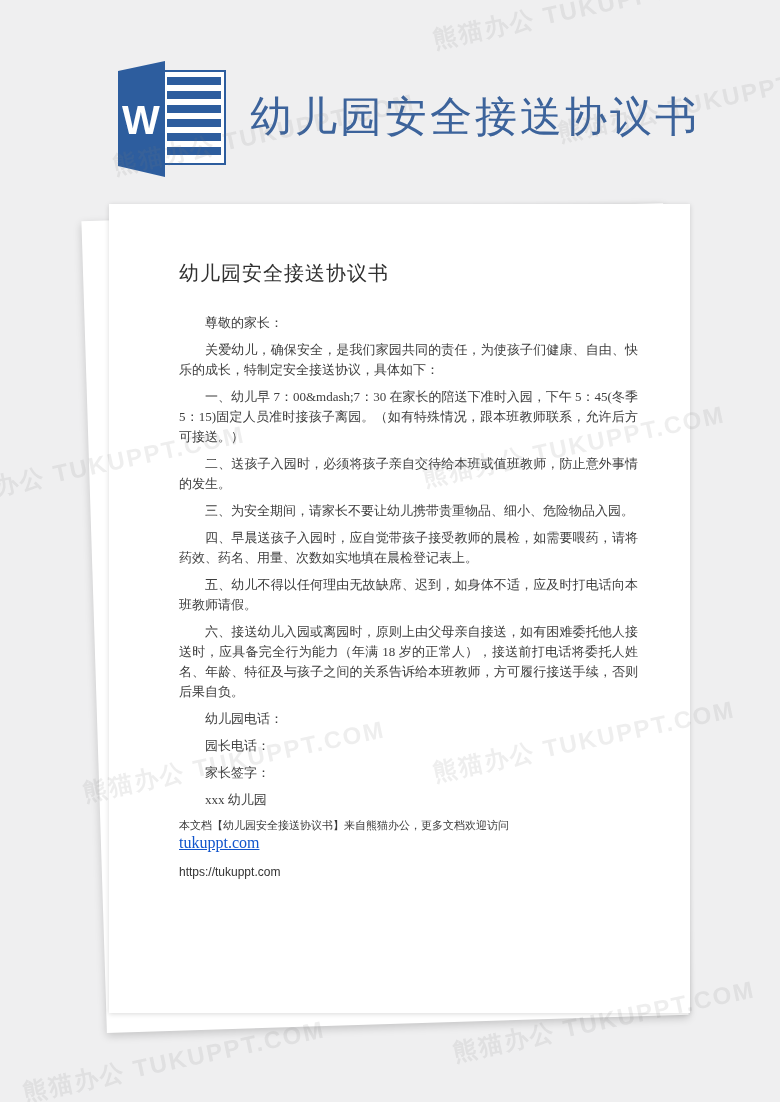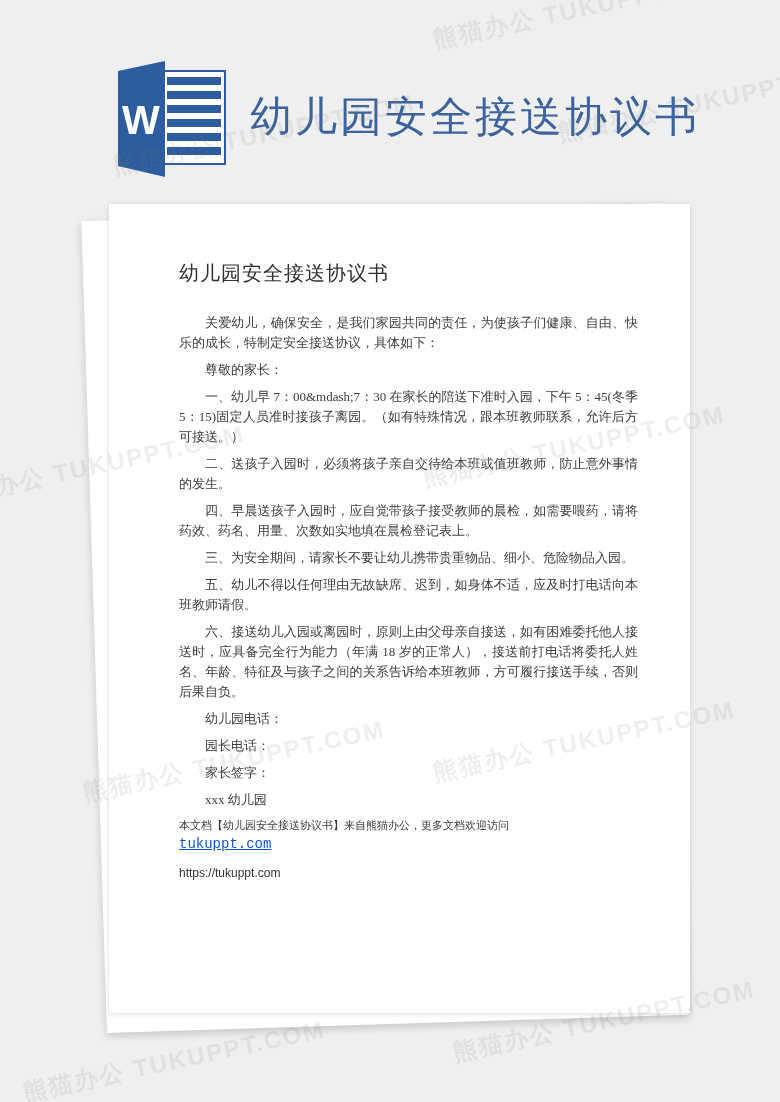--- a/index.html
+++ b/index.html
@@ -40,22 +40,22 @@
     font-family:"Liberation Serif",serif;
     font-size:13px;line-height:20px;color:#3d3d3d;
     margin:7px 0;text-indent:2em;text-align:justify;
   }
   .doc-footer{margin-top:0;}
   .doc-footer .note{
     font-family:"Liberation Serif",serif;
     font-size:11px;line-height:17px;color:#3a3a3a;margin:0;
   }
   .doc-footer .link{
-    display:inline-block;font-family:Liberation Mono, monospace;
-    font-size:14px;line-height:17px;color:#1155cc;
+    display:inline-block;font-family:Liberation Serif, serif;
+    font-size:16px;line-height:17px;color:#1155cc;
     text-decoration:underline;cursor:pointer;
   }
   .doc-footer .url{
     font-family:"Liberation Sans",sans-serif;
     font-size:12px;line-height:17px;color:#333;margin-top:12px;
   }
   
   .wm{
     position:absolute;z-index:3;pointer-events:none;
     font-family:"Liberation Sans",sans-serif;
@@ -94,26 +94,26 @@
     </svg>
   </div>
   <div class="header-title">幼儿园安全接送协议书</div>
 </div>
 
 <div class="back-page"></div>
 
 <div class="doc-page">
   <h1 class="doc-title">幼儿园安全接送协议书</h1>
   <div class="doc-body">
+    <p>尊敬的家长：</p>
     <p>关爱幼儿，确保安全，是我们家园共同的责任，为使孩子们健康、自由、快乐的成长，特制定安全接送协议，具体如下：</p>
-    <p>尊敬的家长：</p>
     <p>一、幼儿早 7：00&amp;mdash;7：30 在家长的陪送下准时入园，下午 5：45(冬季 5：15)固定人员准时接孩子离园。（如有特殊情况，跟本班教师联系，允许后方可接送。）</p>
     <p>二、送孩子入园时，必须将孩子亲自交待给本班或值班教师，防止意外事情的发生。</p>
+    <p>三、为安全期间，请家长不要让幼儿携带贵重物品、细小、危险物品入园。</p>
     <p>四、早晨送孩子入园时，应自觉带孩子接受教师的晨检，如需要喂药，请将药效、药名、用量、次数如实地填在晨检登记表上。</p>
-    <p>三、为安全期间，请家长不要让幼儿携带贵重物品、细小、危险物品入园。</p>
     <p>五、幼儿不得以任何理由无故缺席、迟到，如身体不适，应及时打电话向本班教师请假。</p>
     <p>六、接送幼儿入园或离园时，原则上由父母亲自接送，如有困难委托他人接送时，应具备完全行为能力（年满 18 岁的正常人），接送前打电话将委托人姓名、年龄、特征及与孩子之间的关系告诉给本班教师，方可履行接送手续，否则后果自负。</p>
     <p>幼儿园电话：</p>
     <p>园长电话：</p>
     <p>家长签字：</p>
     <p>xxx 幼儿园</p>
   </div>
   <div class="doc-footer">
     <p class="note">本文档【幼儿园安全接送协议书】来自熊猫办公，更多文档欢迎访问</p>
     <a class="link">tukuppt.com</a>

